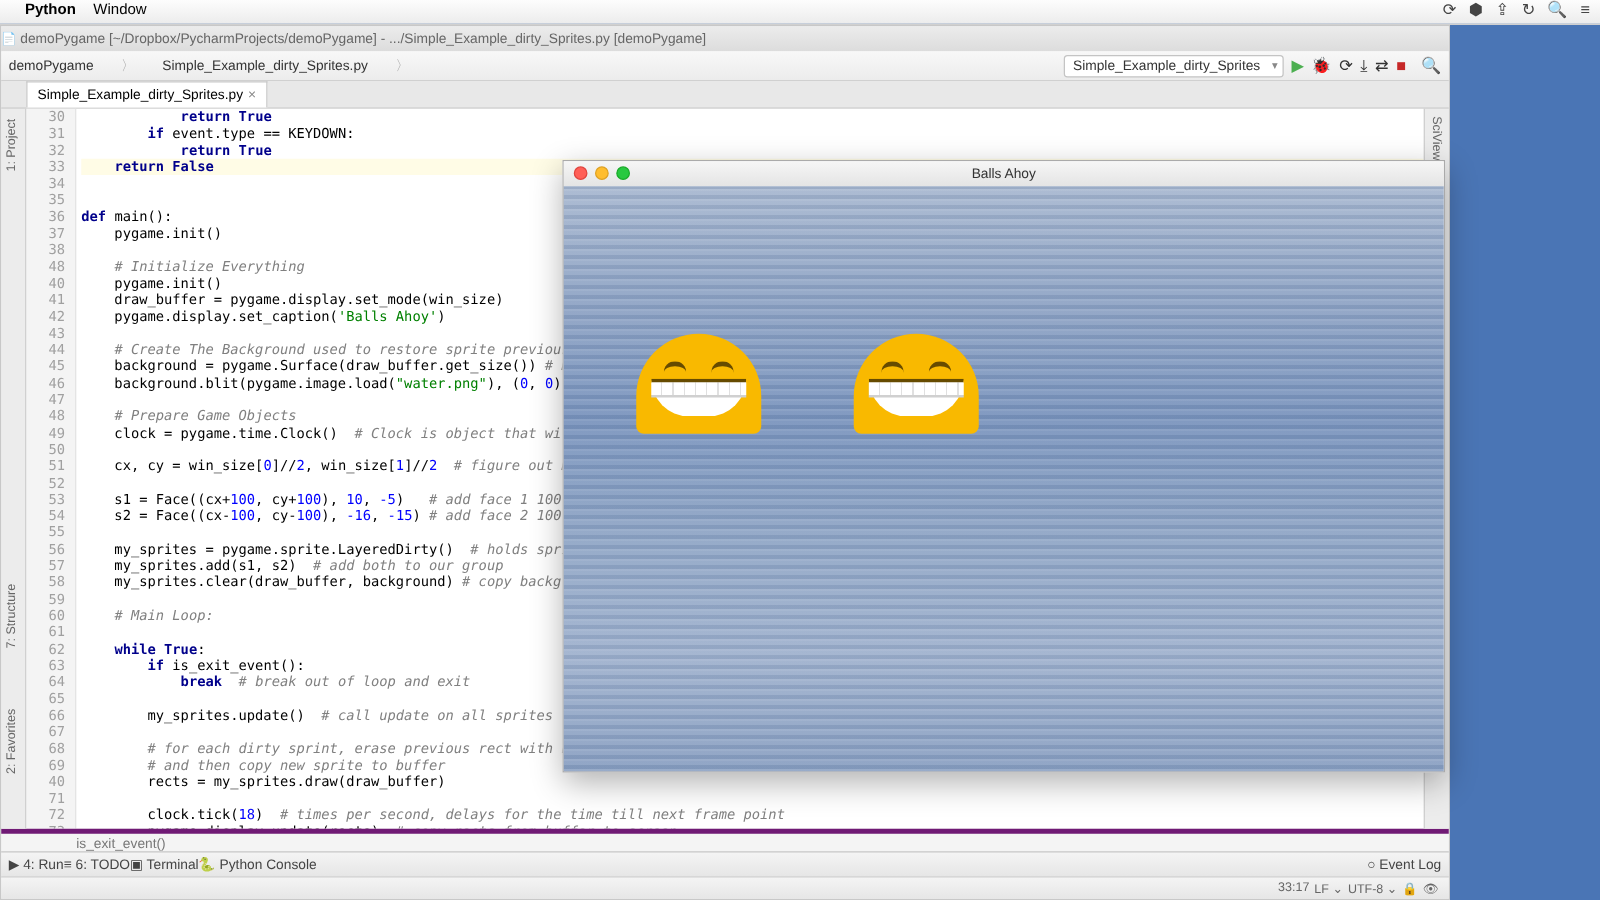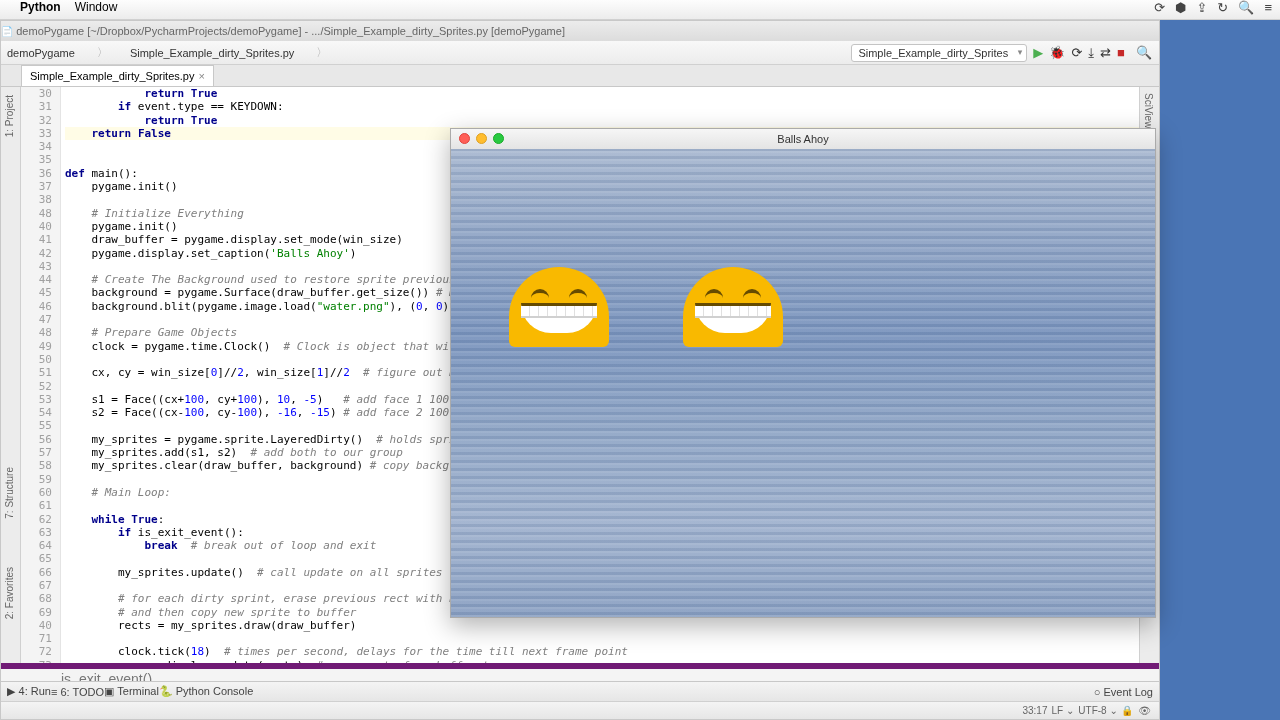--- a/index.html
+++ b/index.html
@@ -143,22 +143,22 @@
 .kw { color: #00008b; font-weight: bold; }
 .str { color: #008000; }
 .num { color: #0000ff; }
 .cmt { color: #808080; font-style: italic; text-align: right; }
 .fn { color: #000; }
 .hl-line { background: #fffce6; }
 
 .crumb2 {
   height: 18px;
   background: #f4f4f4;
-  border-top: 6px solid #701a75;
-  font-size: 14px;
+  border-top: 4px solid #701a75;
+  font-size: 11px;
   color: #777;
   padding: 2px 60px;
 }
 
 .bottom-bar {
   height: 20px;
   background: linear-gradient(#f4f4f4, #e6e6e6);
   border-top: 1px solid #c8c8c8;
   display: flex;
   align-items: center;

